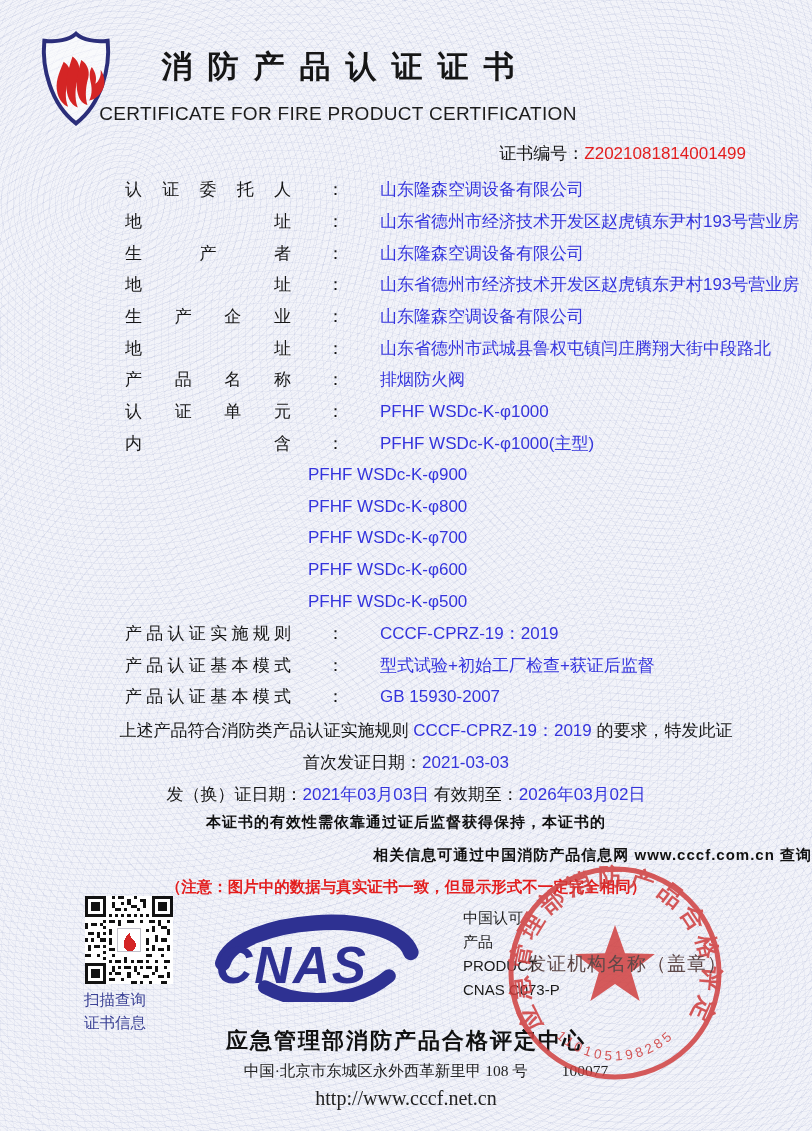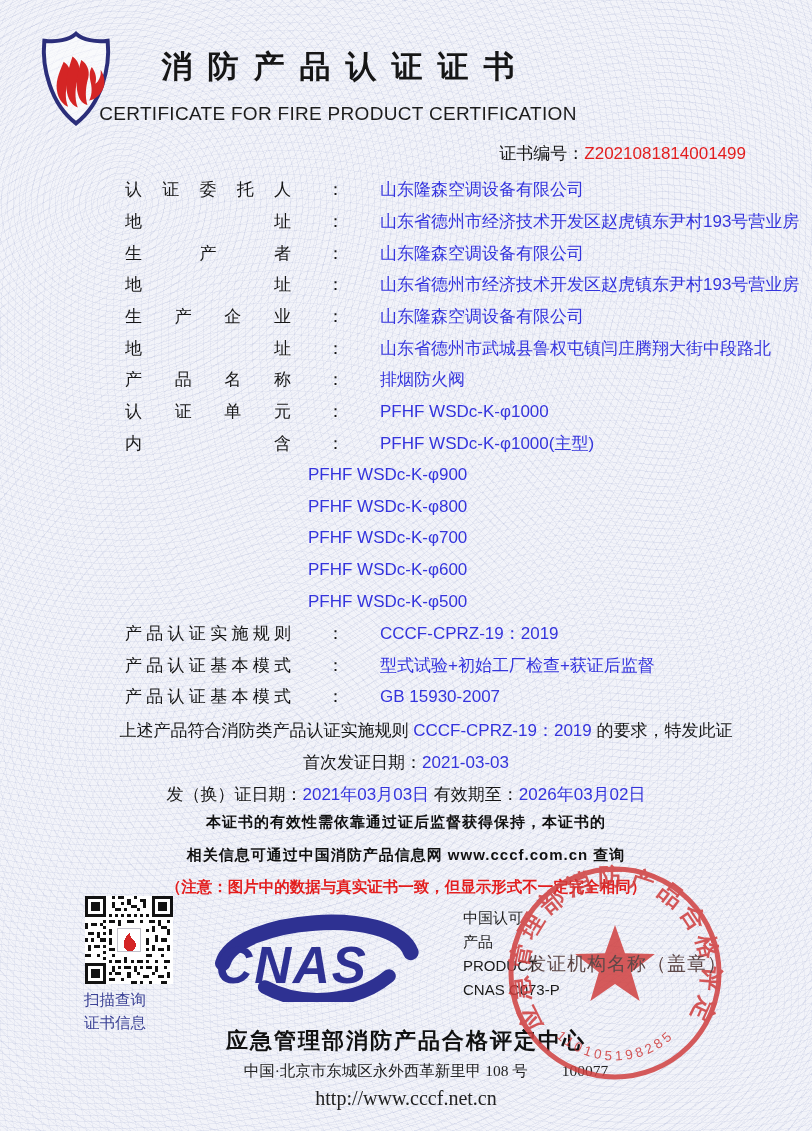--- a/index.html
+++ b/index.html
@@ -150,21 +150,21 @@
 
   <div class="center-line" style="top:751px;">
     <span>首次发证日期：</span><span class="blue">2021-03-03</span>
   </div>
 
   <div class="center-line" style="top:783px;">
     <span>发（换）证日期：</span><span class="blue">2021年03月03日</span><span> 有效期至：</span><span class="blue">2026年03月02日</span>
   </div>
 
   <div class="center-line big" style="top:813px;">本证书的有效性需依靠通过证后监督获得保持，本证书的</div>
-  <div class="center-line big" style="top:846px;">相关信息可通过中国消防产品信息网 www.cccf.com.cn 查询</div>
+  <div class="center-line big" style="top:846px;text-align:right;">相关信息可通过中国消防产品信息网 www.cccf.com.cn 查询</div>
   <div class="center-line note" style="top:877px;">（注意：图片中的数据与真实证书一致，但显示形式不一定完全相同）</div>
 
   <svg class="qr" viewBox="0 0 29 29" shape-rendering="crispEdges">
     <rect x="-1" y="-1" width="31" height="31" fill="#fff"></rect>
     <g fill="#111">
       <path d="M0 0h7v7h-7z"></path>
         <path d="M22 0h7v7h-7z"></path>
         <path d="M0 22h7v7h-7z"></path>
     </g>
     <g fill="#fff">

